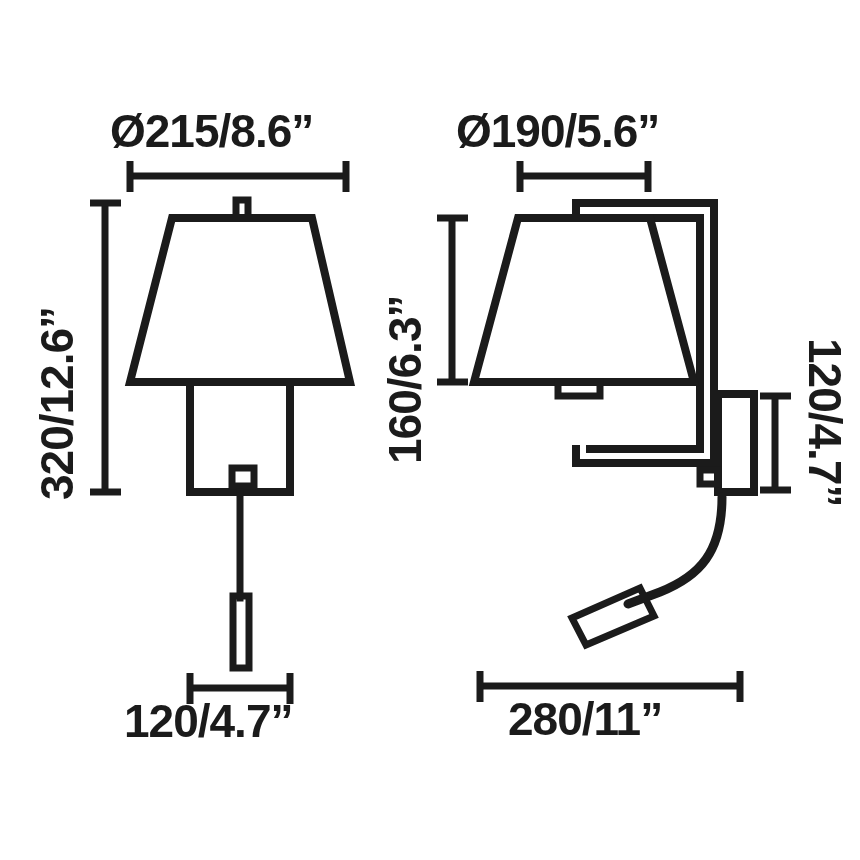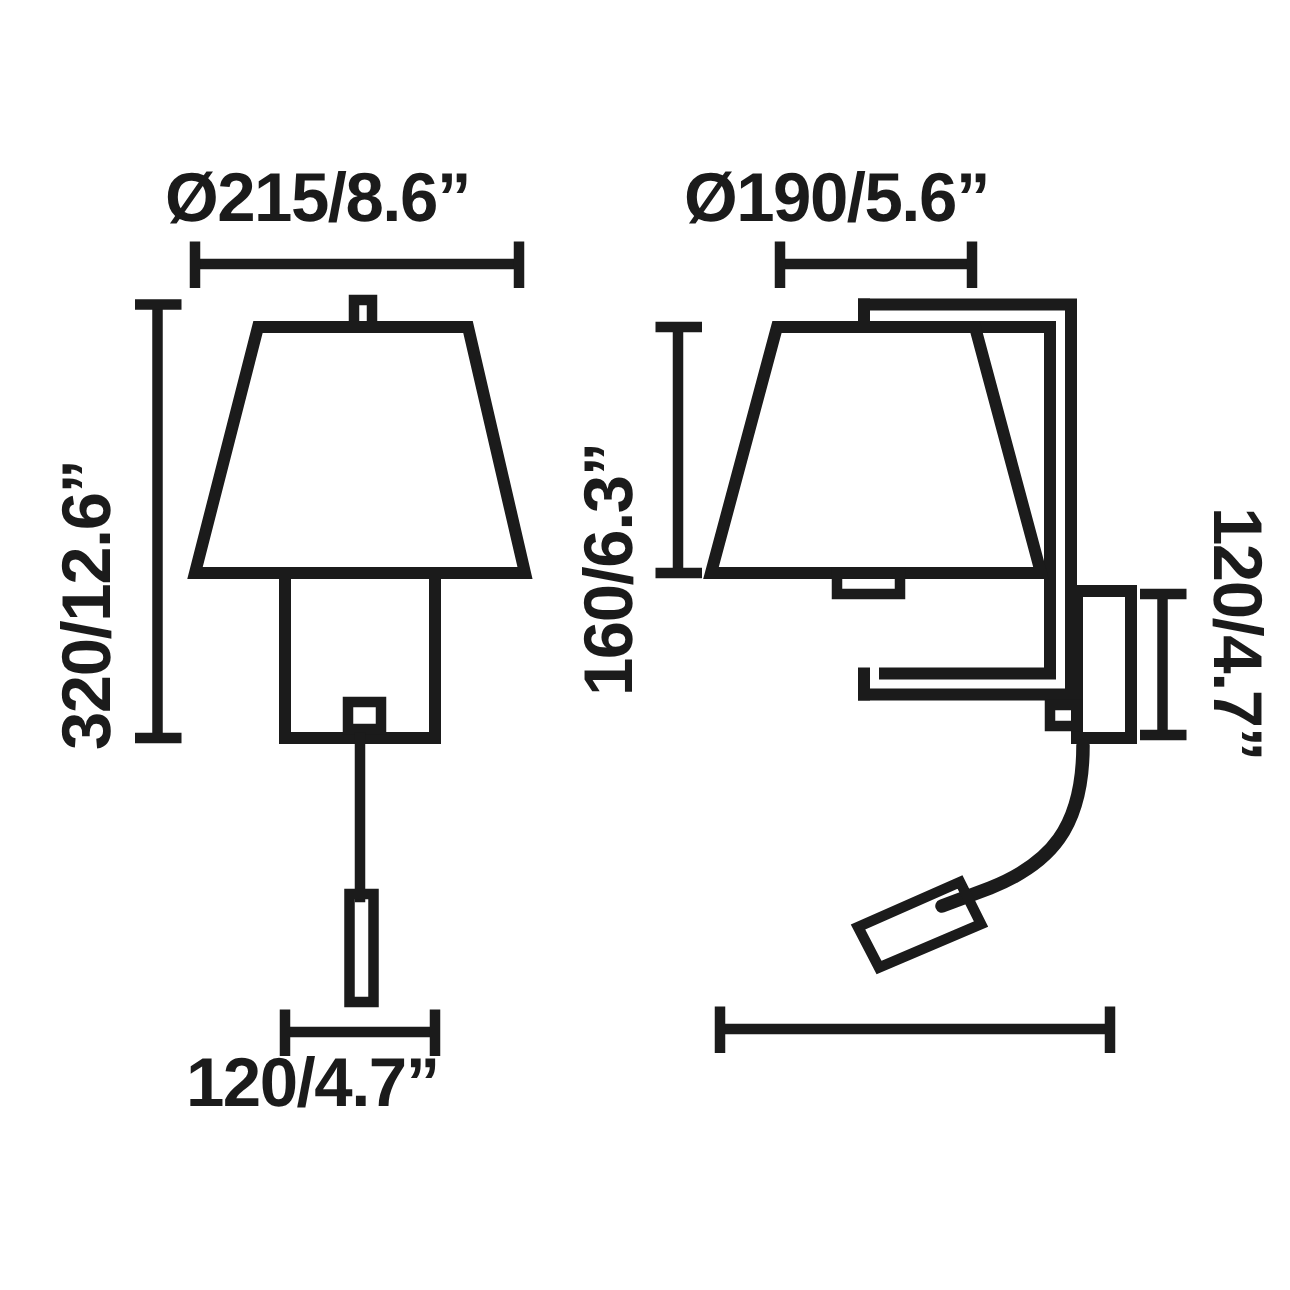--- a/index.html
+++ b/index.html
@@ -130,14 +130,15 @@
   <div class="dim-label vert-up" style="left:34px; top:500px;">320/12.6”</div>
 
   <div class="dim-label" style="left:124px; top:698px;">120/4.7”</div>
 
   <div class="dim-label" style="left:456px; top:108px;">Ø190/5.6”</div>
 
   <div class="dim-label vert-up" style="left:382px; top:464px;">160/6.3”</div>
 
   <div class="dim-label vert-down" style="left:848px; top:338px;">120/4.7”</div>
 
+  <div class="dim-label" style="left:508px; top:696px;">280/11”</div>
 
 </div>
 
 </body></html>

